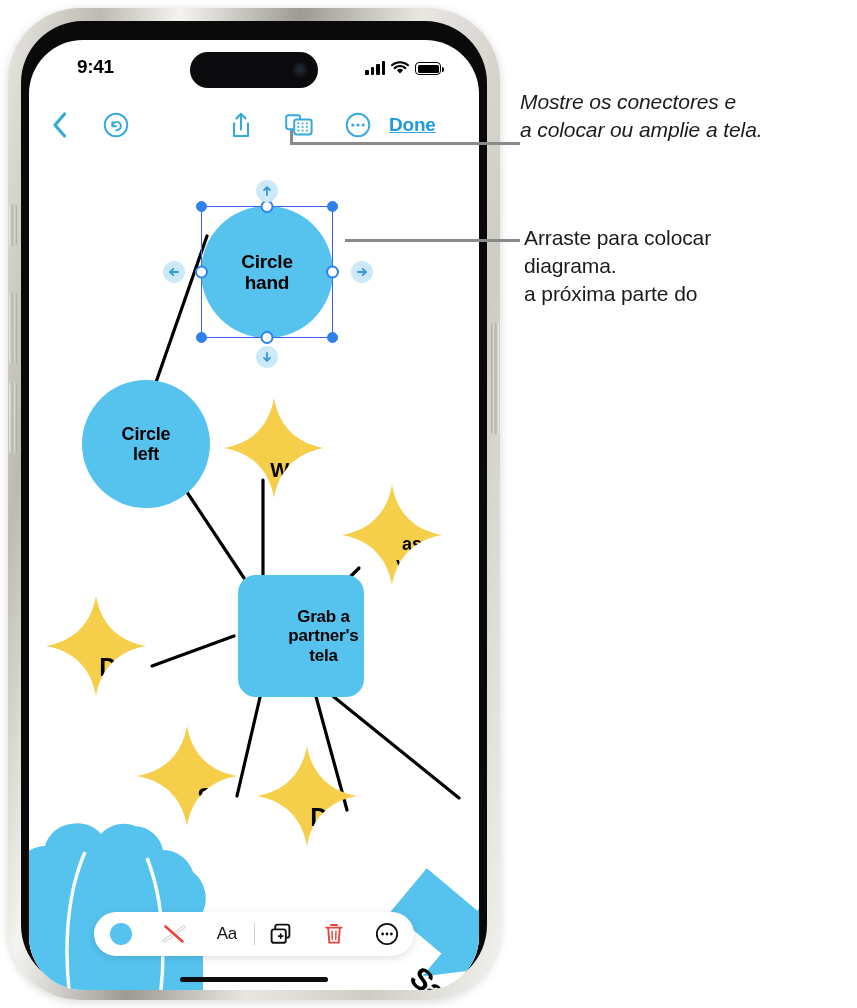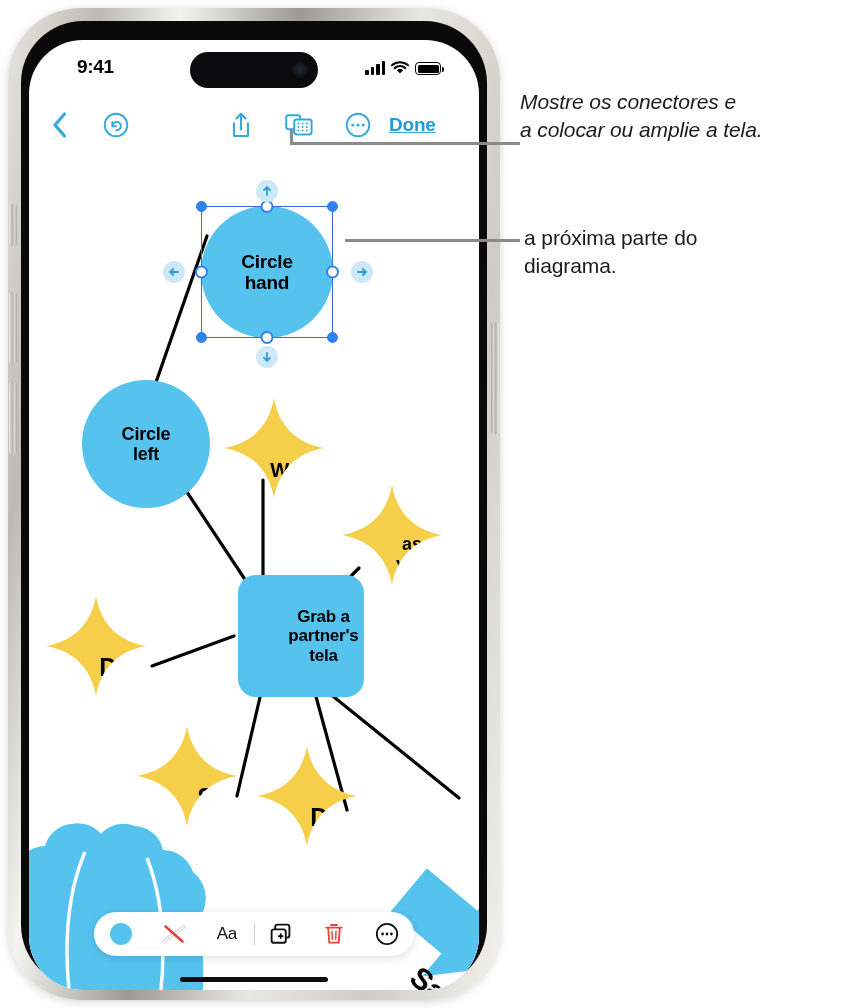--- a/index.html
+++ b/index.html
@@ -450,17 +450,18 @@
 
   <div class="leader" style="left:290px; top:116px; width:2.5px; height:28px;"></div>
   <div class="leader" style="left:290px; top:142px; width:230px; height:2.5px;"></div>
   <div class="callout-text" style="left:520px; top:88px; width:320px;font-style:italic;">
     <div>Mostre os conectores e</div>
     <div>a colocar ou amplie a tela.</div>
   </div>
 
   <div class="leader" style="left:345px; top:239px; width:175px; height:2.5px;"></div>
   <div class="callout-text" style="left:524px; top:224px; width:320px;">
+    <div>Arraste para colocar</div>
+    <div>diagrama.</div>
     <div>a próxima parte do</div>
-    <div>diagrama.</div>
   </div>
 
 </div>
 
 </body></html>

